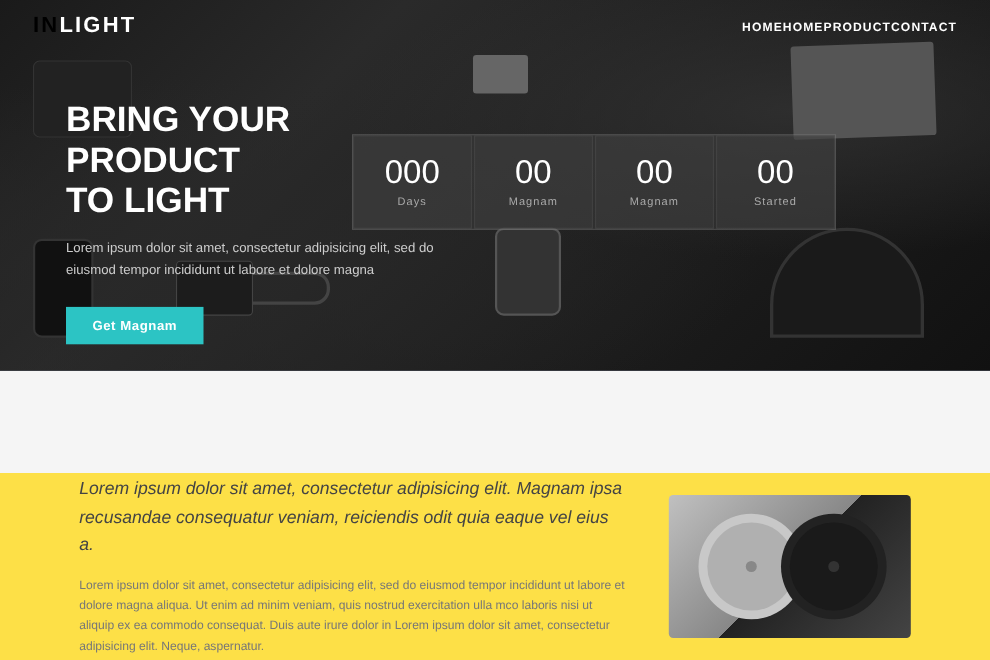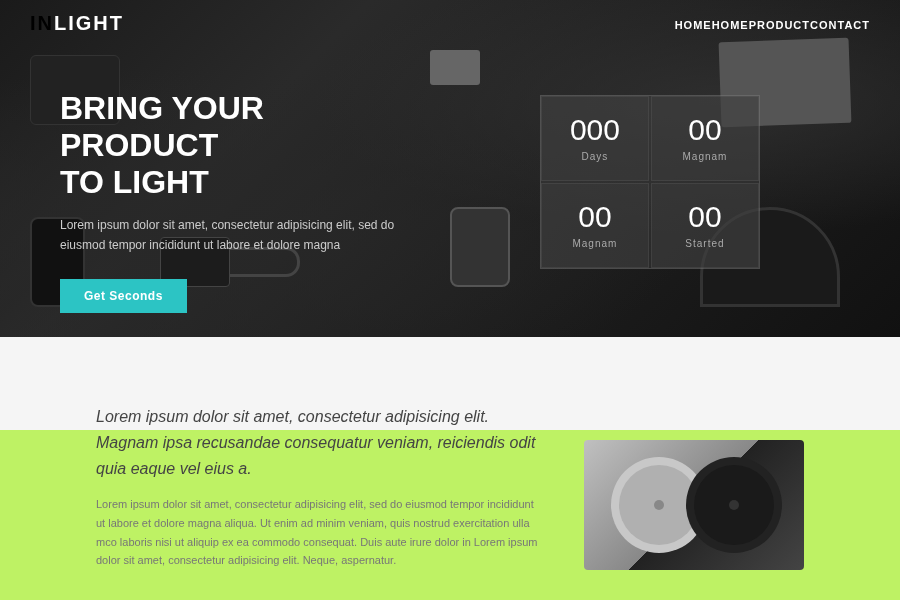--- a/index.html
+++ b/index.html
@@ -93,24 +93,24 @@
       font-weight: bold;
       border: none;
       cursor: pointer;
       letter-spacing: 0.5px;
     }
 
     
     .countdown-widget {
       position: absolute;
       right: 140px;
-      top: 95px;
+      top: 122px;
       z-index: 5;
       display: grid;
-      grid-template-columns: 1fr 1fr;
+      grid-template-columns: 1fr 1fr 1fr 1fr;
       gap: 2px;
       background: rgba(80,80,80,0.3);
       border: 1px solid rgba(150,150,150,0.3);
     }
     .countdown-cell {
       background: rgba(60,60,60,0.5);
       padding: 18px 28px;
       text-align: center;
       border: 1px solid rgba(120,120,120,0.2);
     }
@@ -126,25 +126,25 @@
       color: #aaa;
       letter-spacing: 1px;
     }
 
     
     .below-fold {
       position: absolute;
       top: 430px;
       left: 0; right: 0;
       height: 170px;
-      background: #bef264;
+      background: #fde047;
       display: flex;
-      padding: 30px 96px;
+      padding: 30px 72px;
       gap: 40px;
-      align-items: flex-end;
+      align-items: center;
     }
     .below-text {
       flex: 1;
     }
     .below-italic {
       font-size: 16px;
       font-style: italic;
       color: #444;
       line-height: 1.6;
       margin-bottom: 14px;
@@ -265,21 +265,21 @@
   <div class="item-phone"></div>
   <div class="item-sunglasses"></div>
   <div class="item-card"></div>
 
   <div class="hero-content">
     <h1 class="hero-title">
       <span>BRING YOUR PRODUCT</span><br>
       <span>TO LIGHT</span>
     </h1>
     <p class="hero-subtitle">Lorem ipsum dolor sit amet, consectetur adipisicing elit, sed do eiusmod tempor incididunt ut labore et dolore magna</p>
-    <button class="btn-get-started">Get Seconds</button>
+    <button class="btn-get-started">Get Magnam</button>
   </div>
 
   <div class="countdown-widget">
     <div class="countdown-cell">
       <div class="countdown-number">000</div>
       <div class="countdown-label">Days</div>
     </div>
     <div class="countdown-cell">
       <div class="countdown-number">00</div>
       <div class="countdown-label">Magnam</div>

